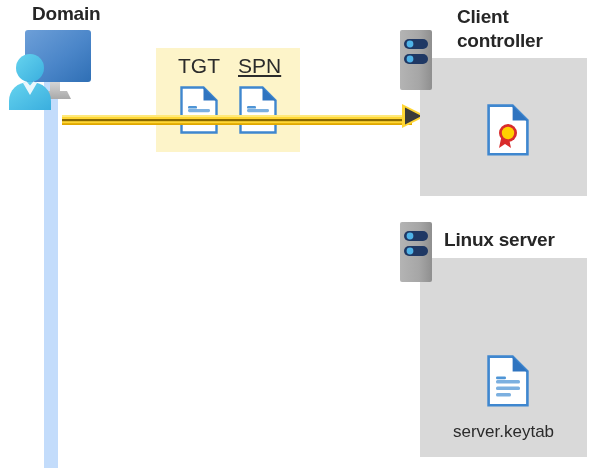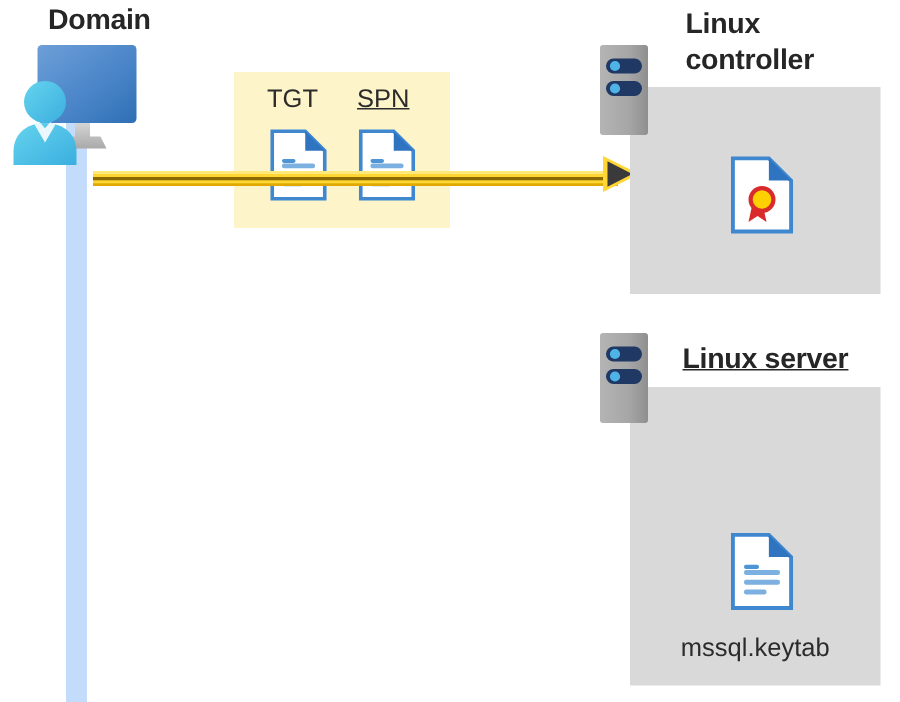--- a/index.html
+++ b/index.html
@@ -51,21 +51,21 @@
   
   #token-box {
     left: 156px;
     top: 48px;
     width: 144px;
     height: 104px;
     background: #fdf4c9;
   }
   .token-label {
     position: absolute;
-    font-size: 17px;
+    font-size: 21px;
     color: #2b2b2b;
     top: 56px;
     line-height: 20px;
   }
   #tgt-label { left: 178px; }
   #spn-label { left: 238px; text-decoration: underline; }
 
   
   #arrow-line {
     left: 62px;
@@ -100,21 +100,21 @@
   
   .server-icon {
     width: 32px;
     height: 60px;
   }
   #dc-server { left: 400px; top: 30px; }
   #linux-server { left: 400px; top: 222px; }
 
   
   #dc-title  { left: 457px; top: 5px; }
-  #linux-title { left: 455px; top: 228px; text-decoration: underline; }
+  #linux-title { left: 444px; top: 228px; }
   #client-title { left: 32px; top: 2px; }
 
   
   #cert-icon { left: 487px; top: 104px; width: 42px; height: 52px; }
   #sql-icon  { left: 482px; top: 277px; width: 52px; height: 56px; }
   #keytab-icon { left: 487px; top: 355px; width: 42px; height: 52px; }
   #keytab-label {
     left: 420px;
     top: 422px;
     width: 167px;
@@ -229,21 +229,21 @@
         </linearGradient>
       </defs>
       <rect x="0" y="0" width="32" height="60" rx="2" fill="url(#srvGrad1)"></rect>
       <rect x="4" y="9" width="24" height="10" rx="5" fill="#1f3864"></rect>
       <circle cx="10" cy="14" r="3.4" fill="#4fb3e8"></circle>
       <rect x="4" y="24" width="24" height="10" rx="5" fill="#1f3864"></rect>
       <circle cx="10" cy="29" r="3.4" fill="#4fb3e8"></circle>
     </svg>
   </div>
 
-  <div class="abs title" id="dc-title">Linux
+  <div class="abs title" id="dc-title">Client
 controller</div>
 
   <div class="abs" id="cert-icon">
     <svg width="42" height="52" viewBox="0 0 42 52" xmlns="http://www.w3.org/2000/svg">
       <path d="M1.6 1.6 h24 l14.8 14.8 v33.9 h-38.8 z" fill="#ffffff" stroke="#3f87cf" stroke-width="2.6"></path>
       <path d="M25.6 1.6 l14.8 14.8 h-14.8 z" fill="#2f74c0"></path>
 
       <path d="M15 30 l-3 14 l6 -4 l6 4 l-3 -14 z" fill="#d92b2b"></path>
 
       <circle cx="21" cy="29" r="9" fill="#d92b2b"></circle>
@@ -279,15 +279,15 @@
       <path d="M25.6 1.6 l14.8 14.8 h-14.8 z" fill="#2f74c0"></path>
       <g fill="#7cb0e0">
         <rect x="9" y="25" width="24" height="3.4" rx="1.5"></rect>
         <rect x="9" y="31.5" width="24" height="3.4" rx="1.5"></rect>
         <rect x="9" y="38" width="15" height="3.4" rx="1.5"></rect>
       </g>
       <rect x="9" y="21.5" width="10" height="2.8" rx="1.3" fill="#4f95d6"></rect>
     </svg>
   </div>
 
-  <div class="abs" id="keytab-label">mssql.keytab</div>
+  <div class="abs" id="keytab-label">server.keytab</div>
 
 </div>
 
 </body></html>

